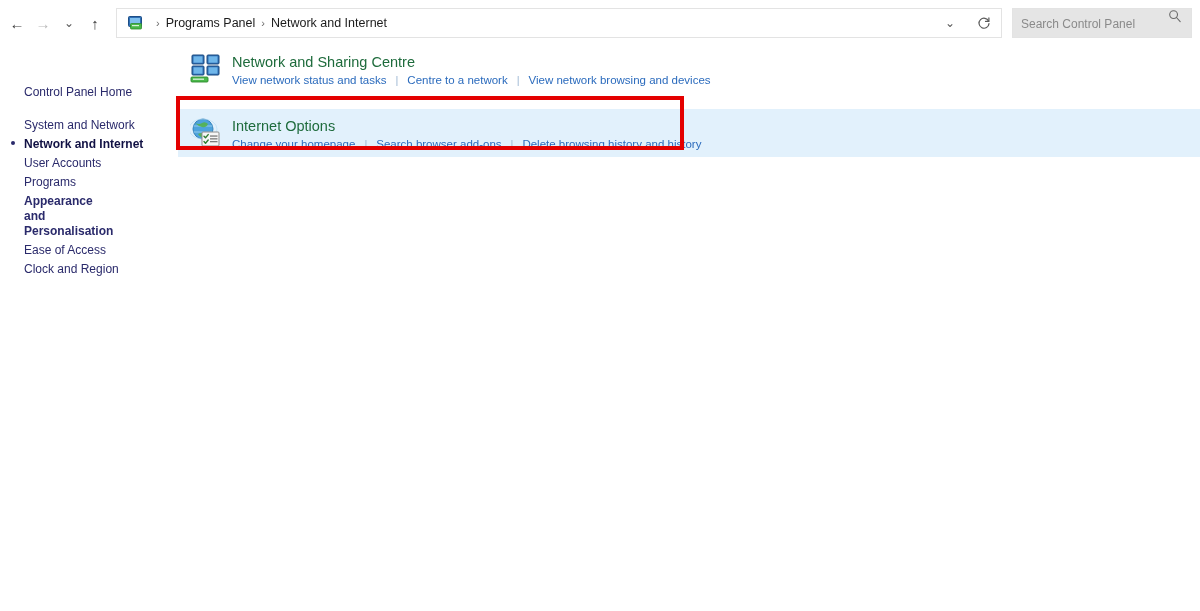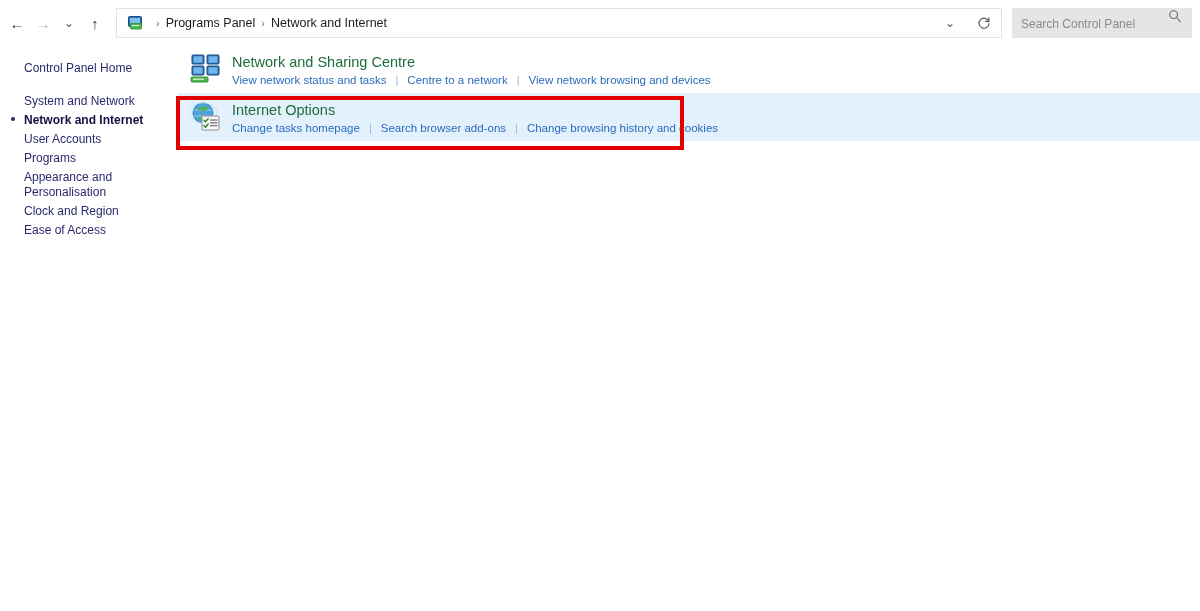--- a/index.html
+++ b/index.html
@@ -128,21 +128,21 @@
   }
   .side-item {
     position: relative;
     padding: 2px 8px 2px 24px;
     font-size: 12px;
     line-height: 15px;
     color: #2a2a6b;
     white-space: normal;
     cursor: default;
   }
-  .side-item.home { margin-bottom: 14px; }
+  .side-item.home { margin-bottom: 14px; margin-top: 24px; }
   .side-item.selected {
     font-weight: bold;
     color: #111144;
   }
   .side-bullet {
     position: absolute;
     left: 11px; top: 6px;
     width: 4px; height: 4px;
     border-radius: 50%;
     background: #2a2a6b;
@@ -158,20 +158,21 @@
   .cat-row {
     position: relative;
     display: flex;
     align-items: flex-start;
     padding: 8px 0 6px 12px;
     height: 34px;
     box-sizing: content-box;
   }
   .cat-row.highlight {
     background: #e2f1fc;
+    margin-top: 16px;
   }
   .cat-icon {
     width: 32px; height: 32px;
     flex: 0 0 auto;
     margin-right: 10px;
     position: relative;
   }
   .cat-body { padding-top: 0px; }
   .cat-title {
     font-size: 14.5px;
@@ -262,23 +263,23 @@
 
   <div class="side-item">System and Network</div>
 
   <div class="side-item selected">
     <span class="side-bullet"></span>
     <span>Network and Internet</span>
   </div>
 
   <div class="side-item">User Accounts</div>
   <div class="side-item">Programs</div>
-  <div class="side-item" style="width:92px;">Appearance and Personalisation</div>
+  <div class="side-item" style="width:92px;font-weight:bold;">Appearance and Personalisation</div>
+  <div class="side-item">Ease of Access</div>
   <div class="side-item">Clock and Region</div>
-  <div class="side-item">Ease of Access</div>
 </div>
 
 <div class="content">
 
   <div class="cat-row">
     <span class="cat-icon">
       <svg width="32" height="32" viewBox="0 0 32 32">
         <rect x="2" y="2" width="12" height="9" rx="1" fill="#2f6fb5" stroke="#1b4b80" stroke-width="1"></rect>
         <rect x="3.5" y="3.3" width="9" height="6.4" fill="#6fb6ea"></rect>
         <rect x="17" y="2" width="12" height="9" rx="1" fill="#2f6fb5" stroke="#1b4b80" stroke-width="1"></rect>
@@ -314,23 +315,23 @@
         <path d="M14 19.2 l1.5 1.6 l2.7 -3.2" fill="none" stroke="#2f7d31" stroke-width="1.4" stroke-linecap="round" stroke-linejoin="round"></path>
         <path d="M14 24.6 l1.5 1.6 l2.7 -3.2" fill="none" stroke="#2f7d31" stroke-width="1.4" stroke-linecap="round" stroke-linejoin="round"></path>
         <rect x="20" y="18.4" width="7.5" height="1.3" fill="#7b7b7b"></rect>
         <rect x="20" y="21.2" width="7.5" height="1.3" fill="#7b7b7b"></rect>
         <rect x="20" y="24" width="7.5" height="1.3" fill="#7b7b7b"></rect>
       </svg>
     </span>
     <span class="cat-body">
       <div class="cat-title">Internet Options</div>
       <div class="cat-links">
-        <a>Change tasks homepage</a>
+        <a>Change your homepage</a>
         <span class="link-sep">|</span>
         <a>Search browser add-ons</a>
         <span class="link-sep">|</span>
-        <a>Change browsing history and cookies</a>
+        <a>Delete browsing history and history</a>
       </div>
     </span>
   </div>
 </div>
 
 <div class="redbox"></div>
 
 </body></html>

